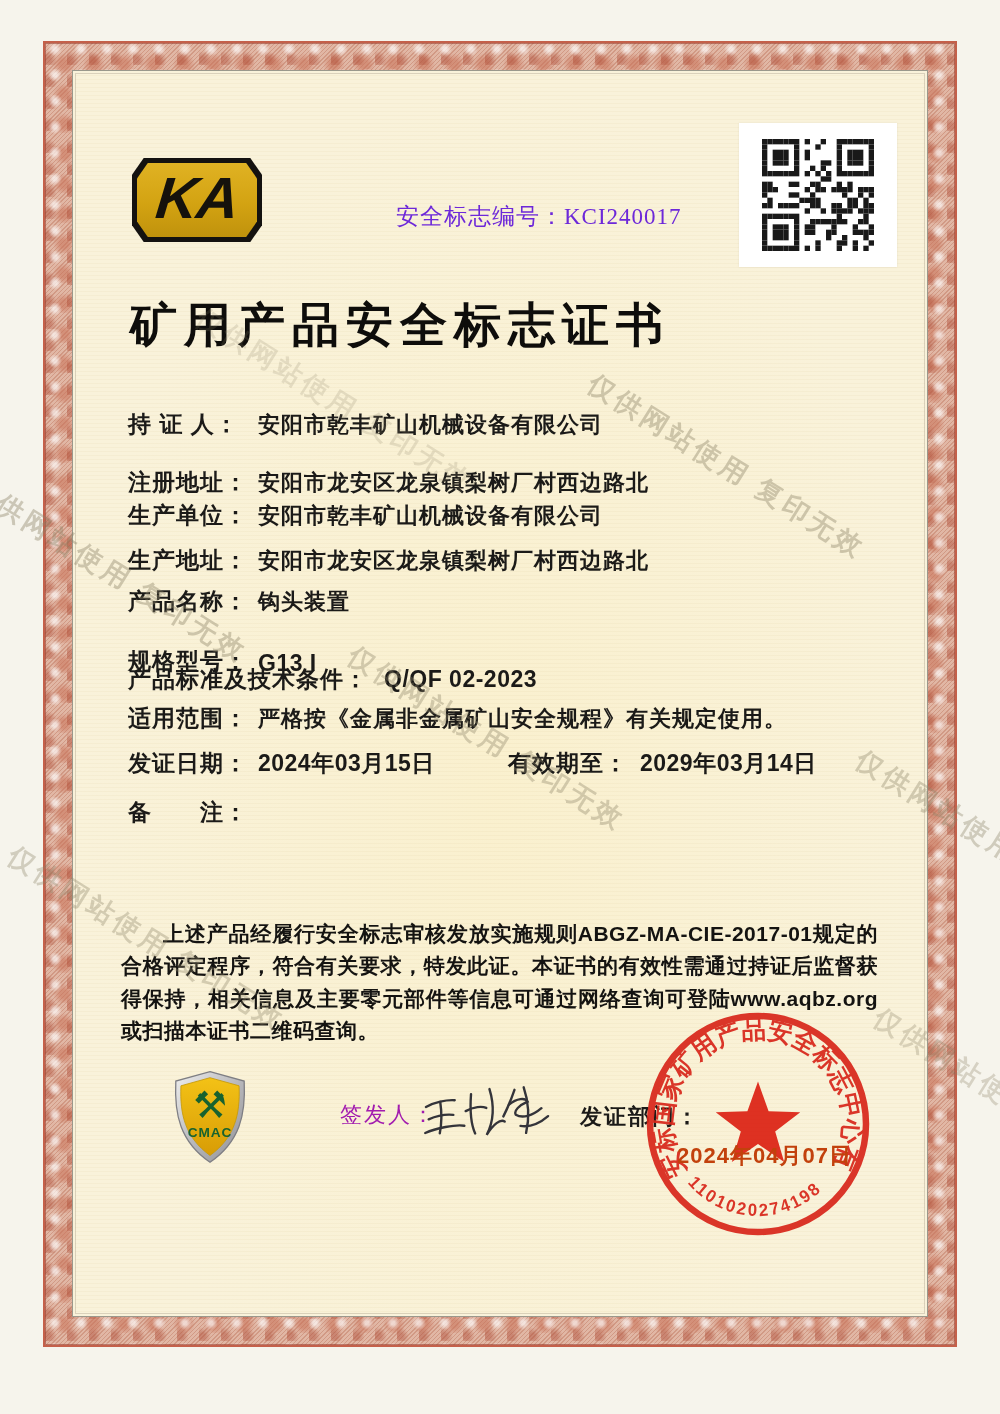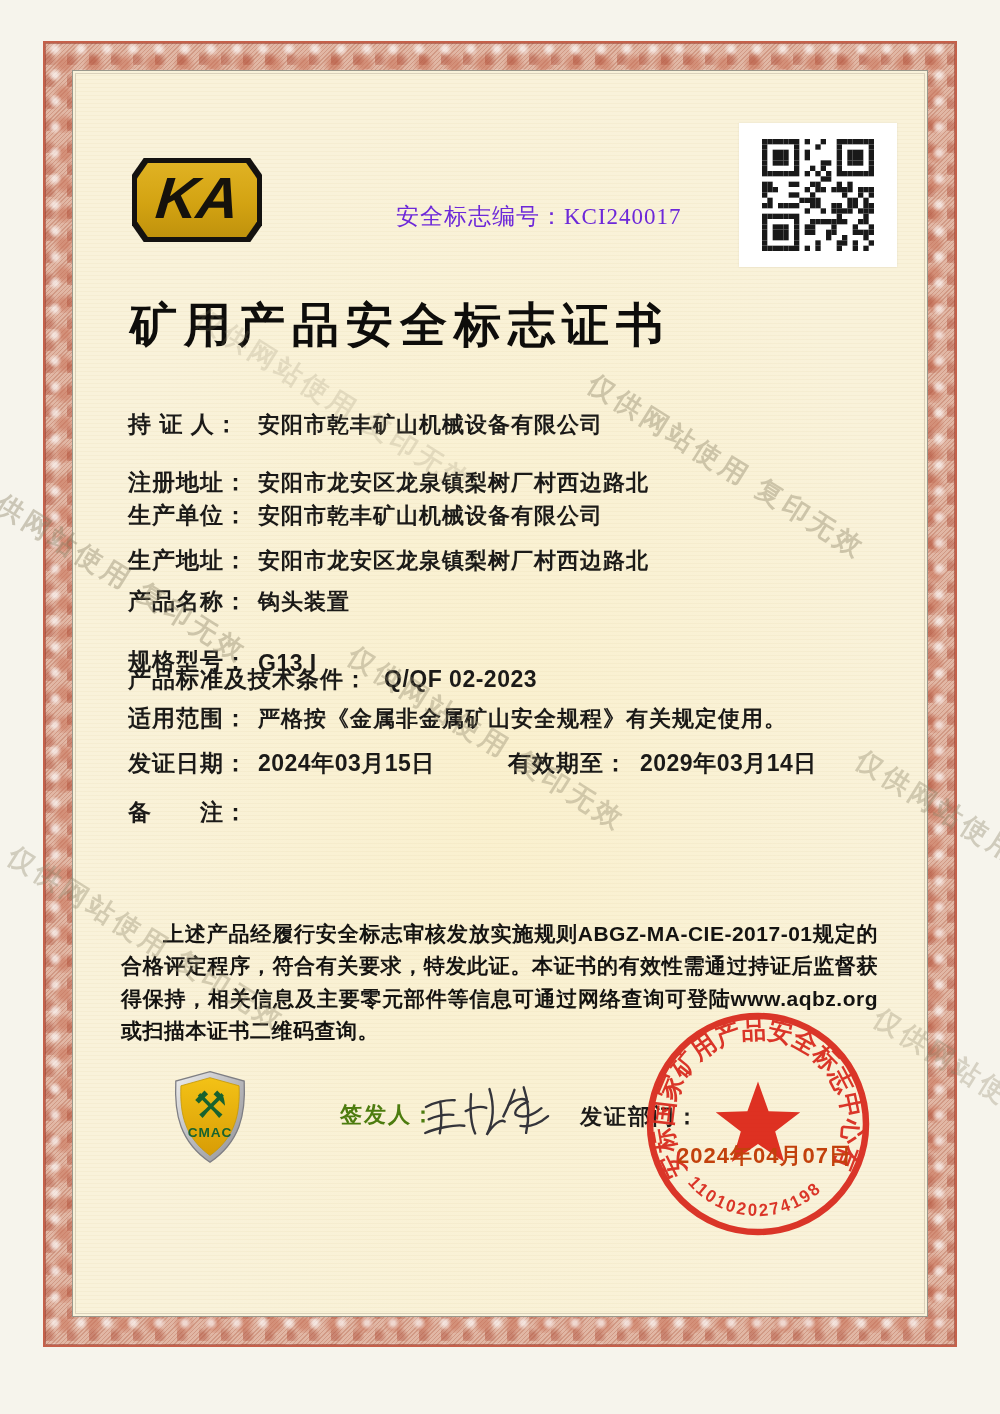--- a/index.html
+++ b/index.html
@@ -80,22 +80,22 @@
   .row .lab2 { font-size:23px; flex:0 0 132px; letter-spacing:1px; }
   .row .val1 { font-size:23px; flex:0 0 250px; letter-spacing:0.5px; }
 
   
   .statement { position:absolute; left:121px; top:918px; width:757px; z-index:3;
     font-size:21px; font-weight:bold; color:#141311; line-height:1.54;
     text-align:justify; text-indent:2em; letter-spacing:0.5px; }
 
   
   .cmac { position:absolute; left:166px; top:1070px; width:88px; height:94px; z-index:3; }
-  .signer-label { position:absolute; left:340px; top:1100px; font-size:22px; font-weight:bold;
-    color:#4d7c0f; z-index:3; letter-spacing:2px; }
+  .signer-label { position:absolute; left:340px; top:1100px; font-size:22px; font-weight:normal;
+    color:#a21caf; z-index:3; letter-spacing:2px; }
   .signature { position:absolute; left:420px; top:1072px; width:135px; height:78px; z-index:6; }
   .dept-label { position:absolute; left:580px; top:1102px; font-size:22px; font-weight:bold;
     color:#1b1a18; z-index:3; letter-spacing:2px; }
 
   .seal { position:absolute; left:641px; top:1007px; width:234px; height:234px; z-index:5; opacity:.92; }
   .seal-date { position:absolute; left:677px; top:1141px; font-size:22px; font-weight:bold;
     color:#c2410c; z-index:6; letter-spacing:1px; }
 </style>
 </head>
 <body>

